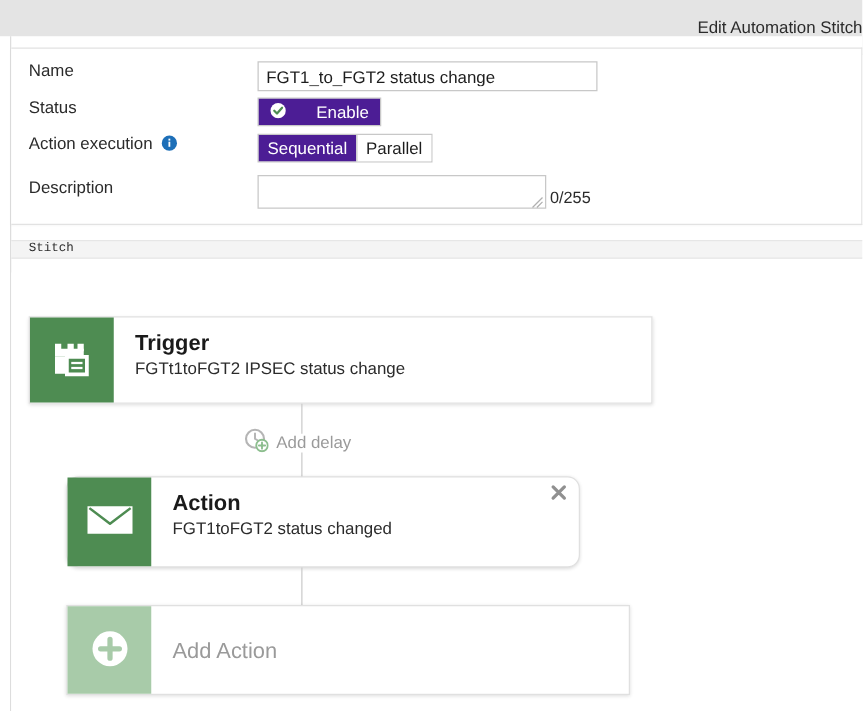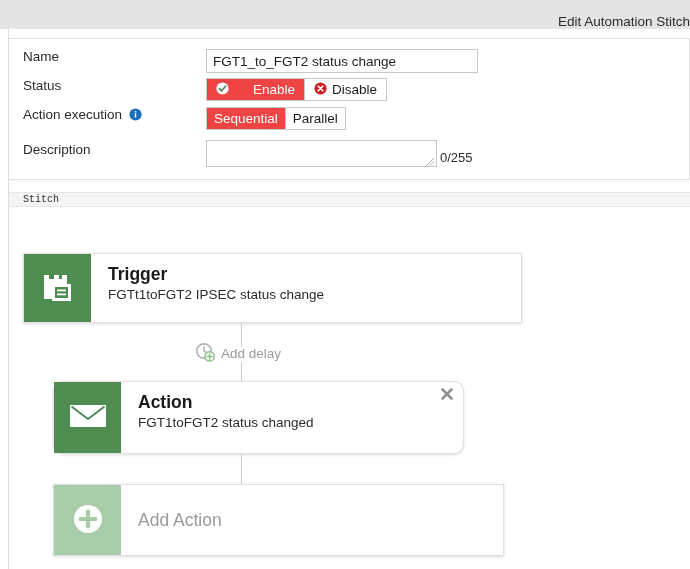--- a/index.html
+++ b/index.html
@@ -121,21 +121,21 @@
     font-size: 13.5px;
     background: #ffffff;
     color: #1d1d1d;
     border: none;
     box-sizing: border-box;
     cursor: pointer;
     font-family: "Liberation Sans", sans-serif;
     white-space: nowrap;
   }
   .seg-btn.active {
-    background: #ef4444;
+    background: #4c1d95;
     color: #ffffff;
     gap: 24px;
   }
   .seg-btn + .seg-btn {
     border-left: 1px solid #c8c8c8;
   }
   .seg-narrow .seg-btn { padding: 0 7px; }
 
   .desc-wrap {
     display: flex;
@@ -286,29 +286,20 @@
       <div class="fctl">
         <div class="seg">
           <button class="seg-btn active">
             <span>
               <svg width="13" height="13" viewBox="0 0 16 16">
                 <circle cx="8" cy="8" r="7.5" fill="#ffffff"></circle>
                 <path d="M4.2 8.1 L6.9 10.8 L11.9 5.2" stroke="#4e8c52" stroke-width="2.2" fill="none" stroke-linecap="round" stroke-linejoin="round"></path>
               </svg>
             </span>
             <span>Enable</span>
-          </button>
-          <button class="seg-btn">
-            <span>
-              <svg width="13" height="13" viewBox="0 0 16 16">
-                <circle cx="8" cy="8" r="7.5" fill="#cc2027"></circle>
-                <path d="M5.2 5.2 L10.8 10.8 M10.8 5.2 L5.2 10.8" stroke="#ffffff" stroke-width="2" stroke-linecap="round"></path>
-              </svg>
-            </span>
-            <span>Disable</span>
           </button>
         </div>
       </div>
     </div>
 
     <div class="frow">
       <div class="flabel">
         <span>Action execution</span>
         <span class="info-icon">
           <svg width="13" height="13" viewBox="0 0 16 16">

